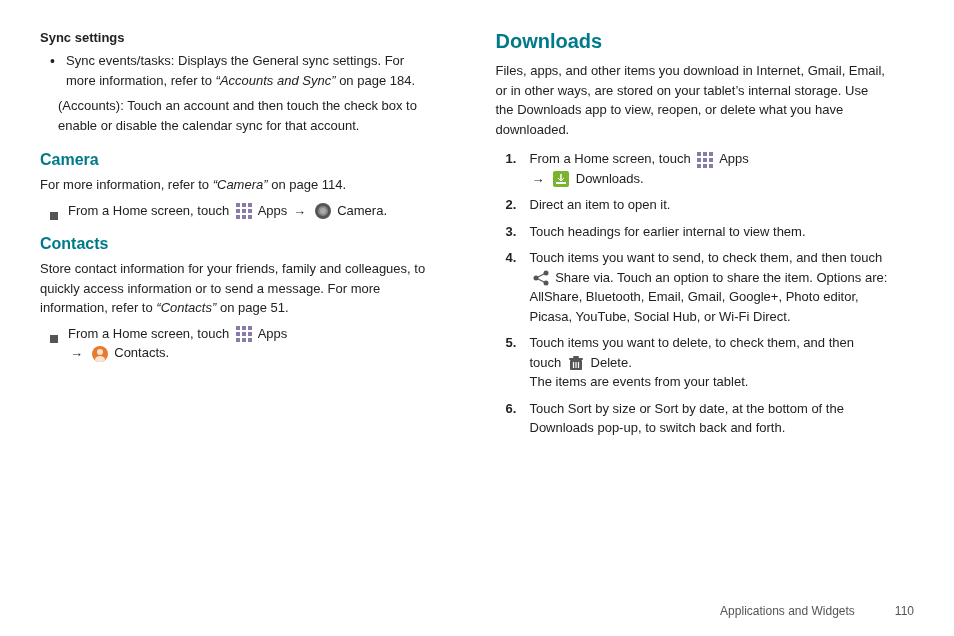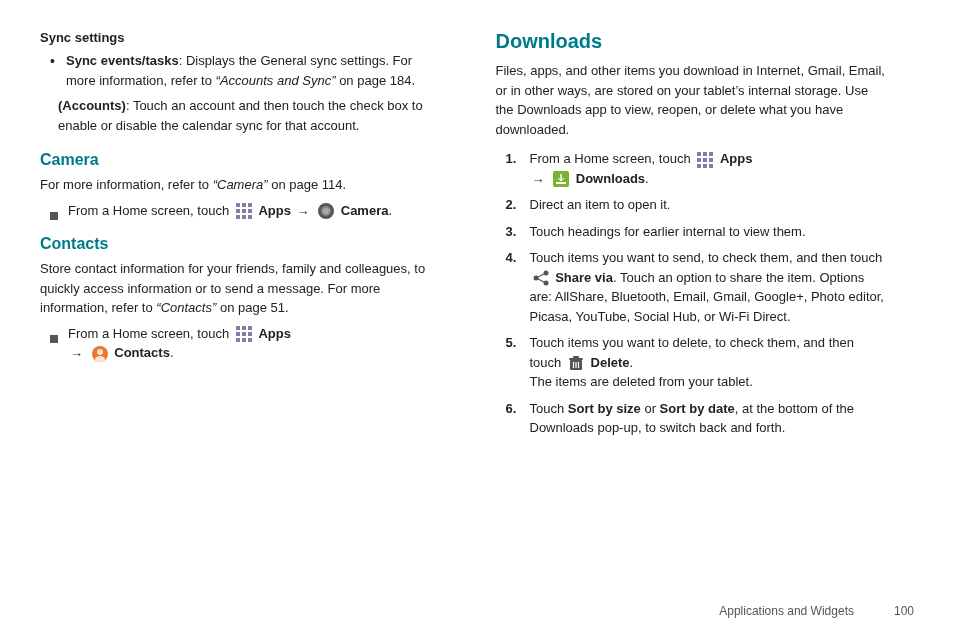--- a/index.html
+++ b/index.html
@@ -27,21 +27,21 @@
       flex: 1;
       max-width: 420px;
     }
     .section-heading {
       color: #007a8a;
       font-size: 16px;
       font-weight: bold;
       margin-bottom: 6px;
     }
     .bold-label {
-      font-weight: bold;
+      font-weight: normal;
     }
     p {
       margin-bottom: 6px;
       line-height: 1.5;
     }
     .sync-settings-title {
       font-weight: bold;
       font-size: 13px;
       margin-bottom: 6px;
     }
@@ -273,33 +273,33 @@
           <svg class="grid-icon-svg" viewBox="0 0 18 18" style="display:inline-block; vertical-align:middle;">
             <rect x="3" y="6" width="12" height="10" rx="1" fill="#555"></rect>
             <rect x="2" y="4" width="14" height="2" rx="1" fill="#555"></rect>
             <rect x="6" y="2" width="6" height="2" rx="1" fill="#555"></rect>
             <line x1="6.5" y1="8" x2="6.5" y2="14" stroke="#fff" stroke-width="1.2"></line>
             <line x1="9" y1="8" x2="9" y2="14" stroke="#fff" stroke-width="1.2"></line>
             <line x1="11.5" y1="8" x2="11.5" y2="14" stroke="#fff" stroke-width="1.2"></line>
           </svg>
           <span class="bold-label">Delete</span><span>.</span>
           <br>
-          <span>The items are deleted from your tablet.</span>
+          <span>The items are events from your tablet.</span>
         </span>
       </div>
 
       <div class="numbered-item">
         <span class="num">6.</span>
         <span>
           <span>Touch</span>
           <span class="bold-label">Sort by size</span>
           <span> </span><span>or</span><span> </span>
           <span class="bold-label">Sort by date</span><span>, at the bottom of the Downloads pop-up, to switch back and forth.</span>
         </span>
       </div>
     </div>
   </div>
 </div>
 
 <div class="footer">
   <span>Applications and Widgets</span>
-  <span>100</span>
+  <span>110</span>
 </div>
 
 </body></html>

